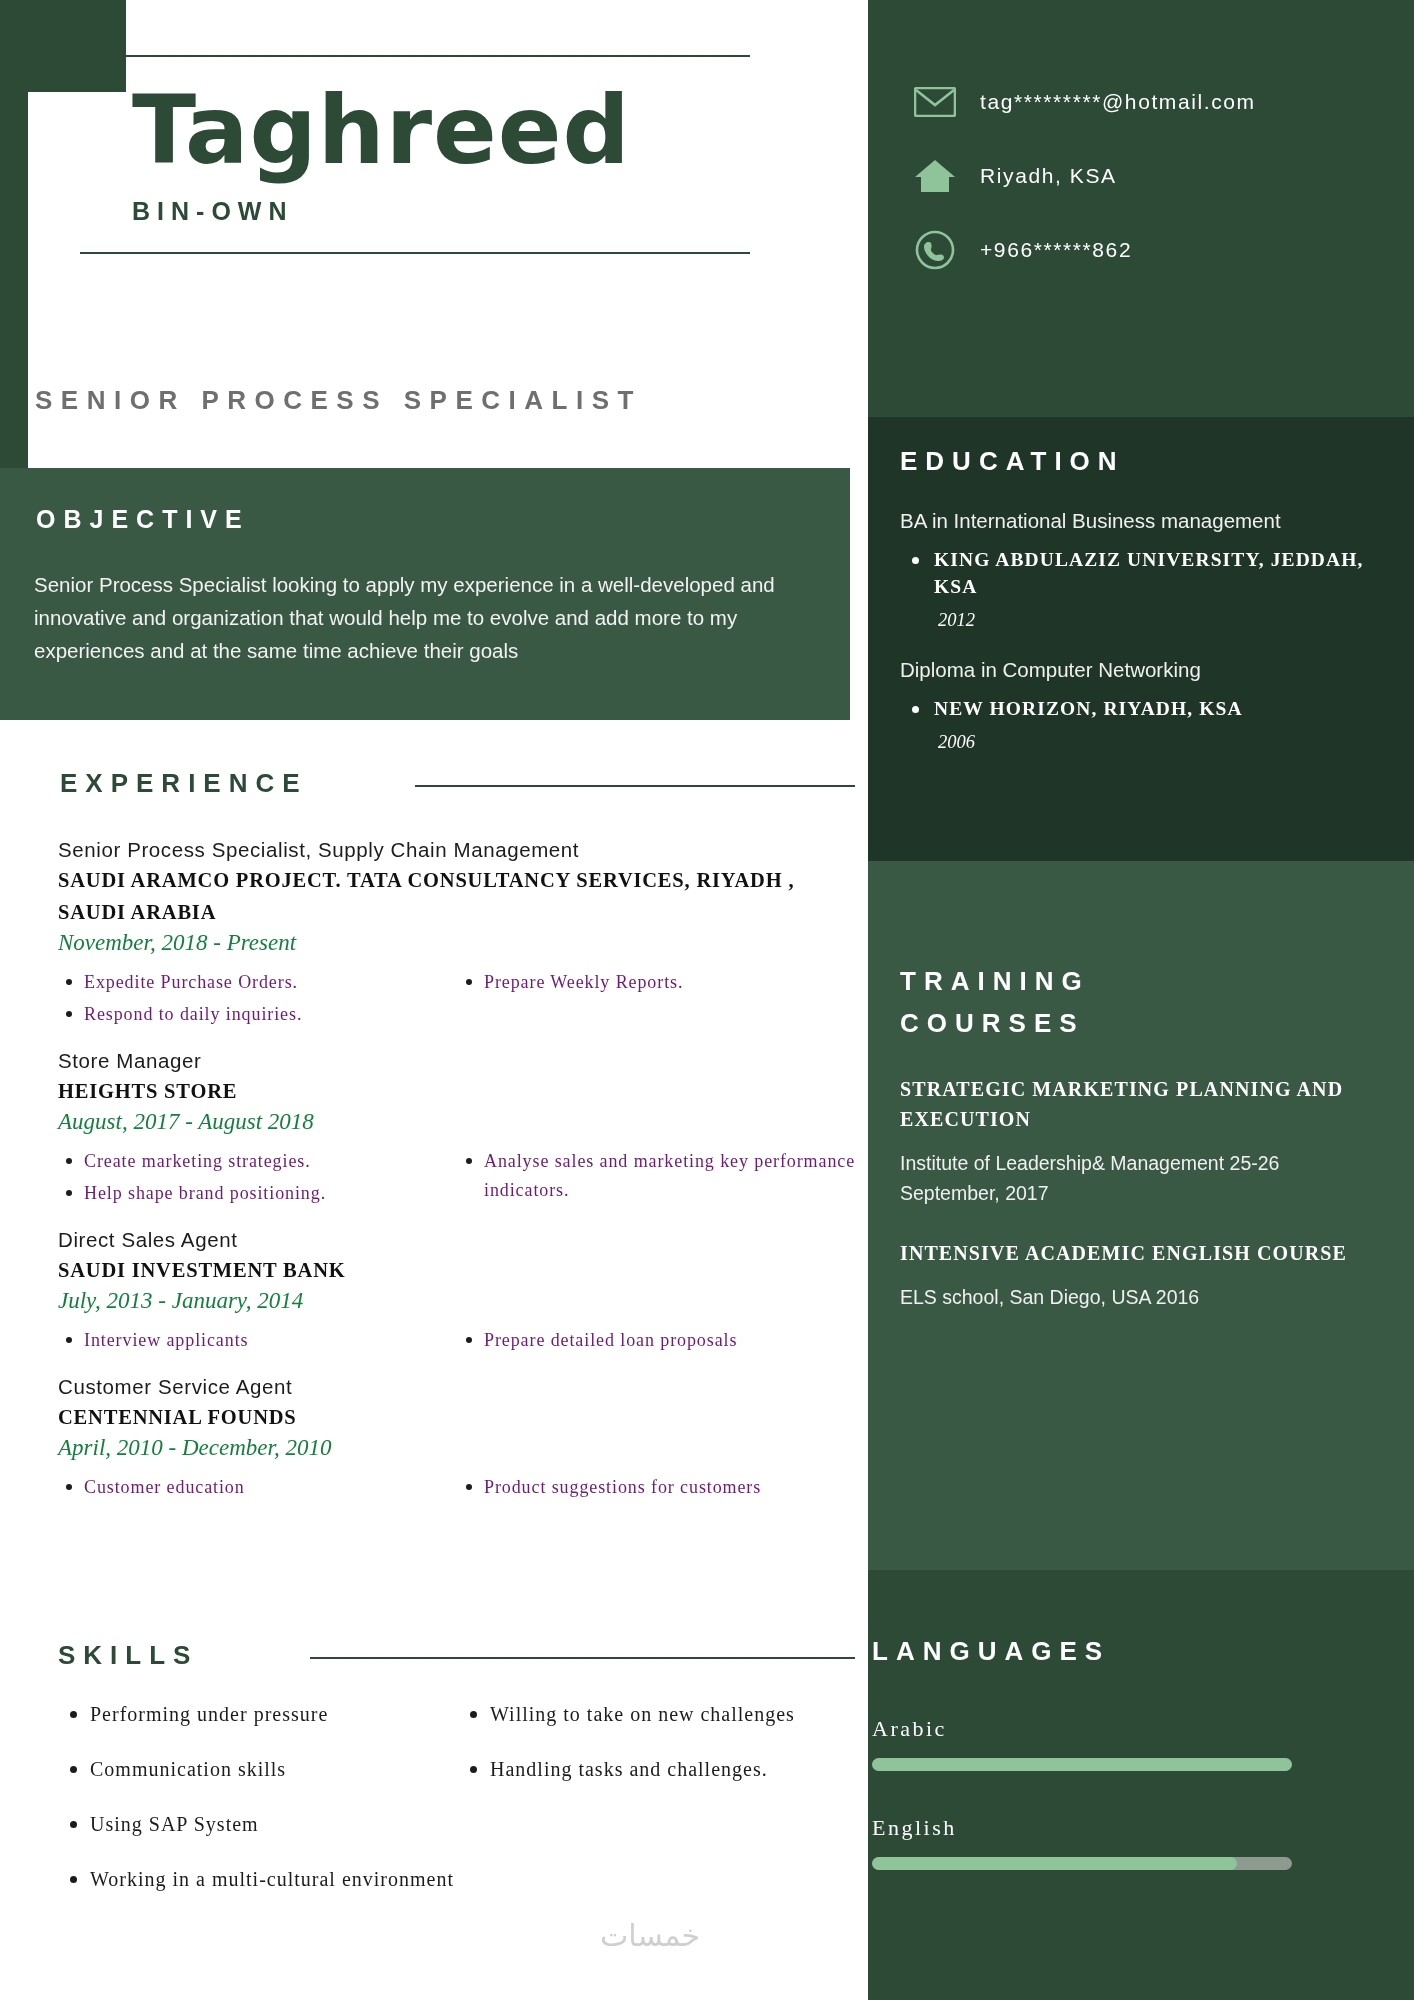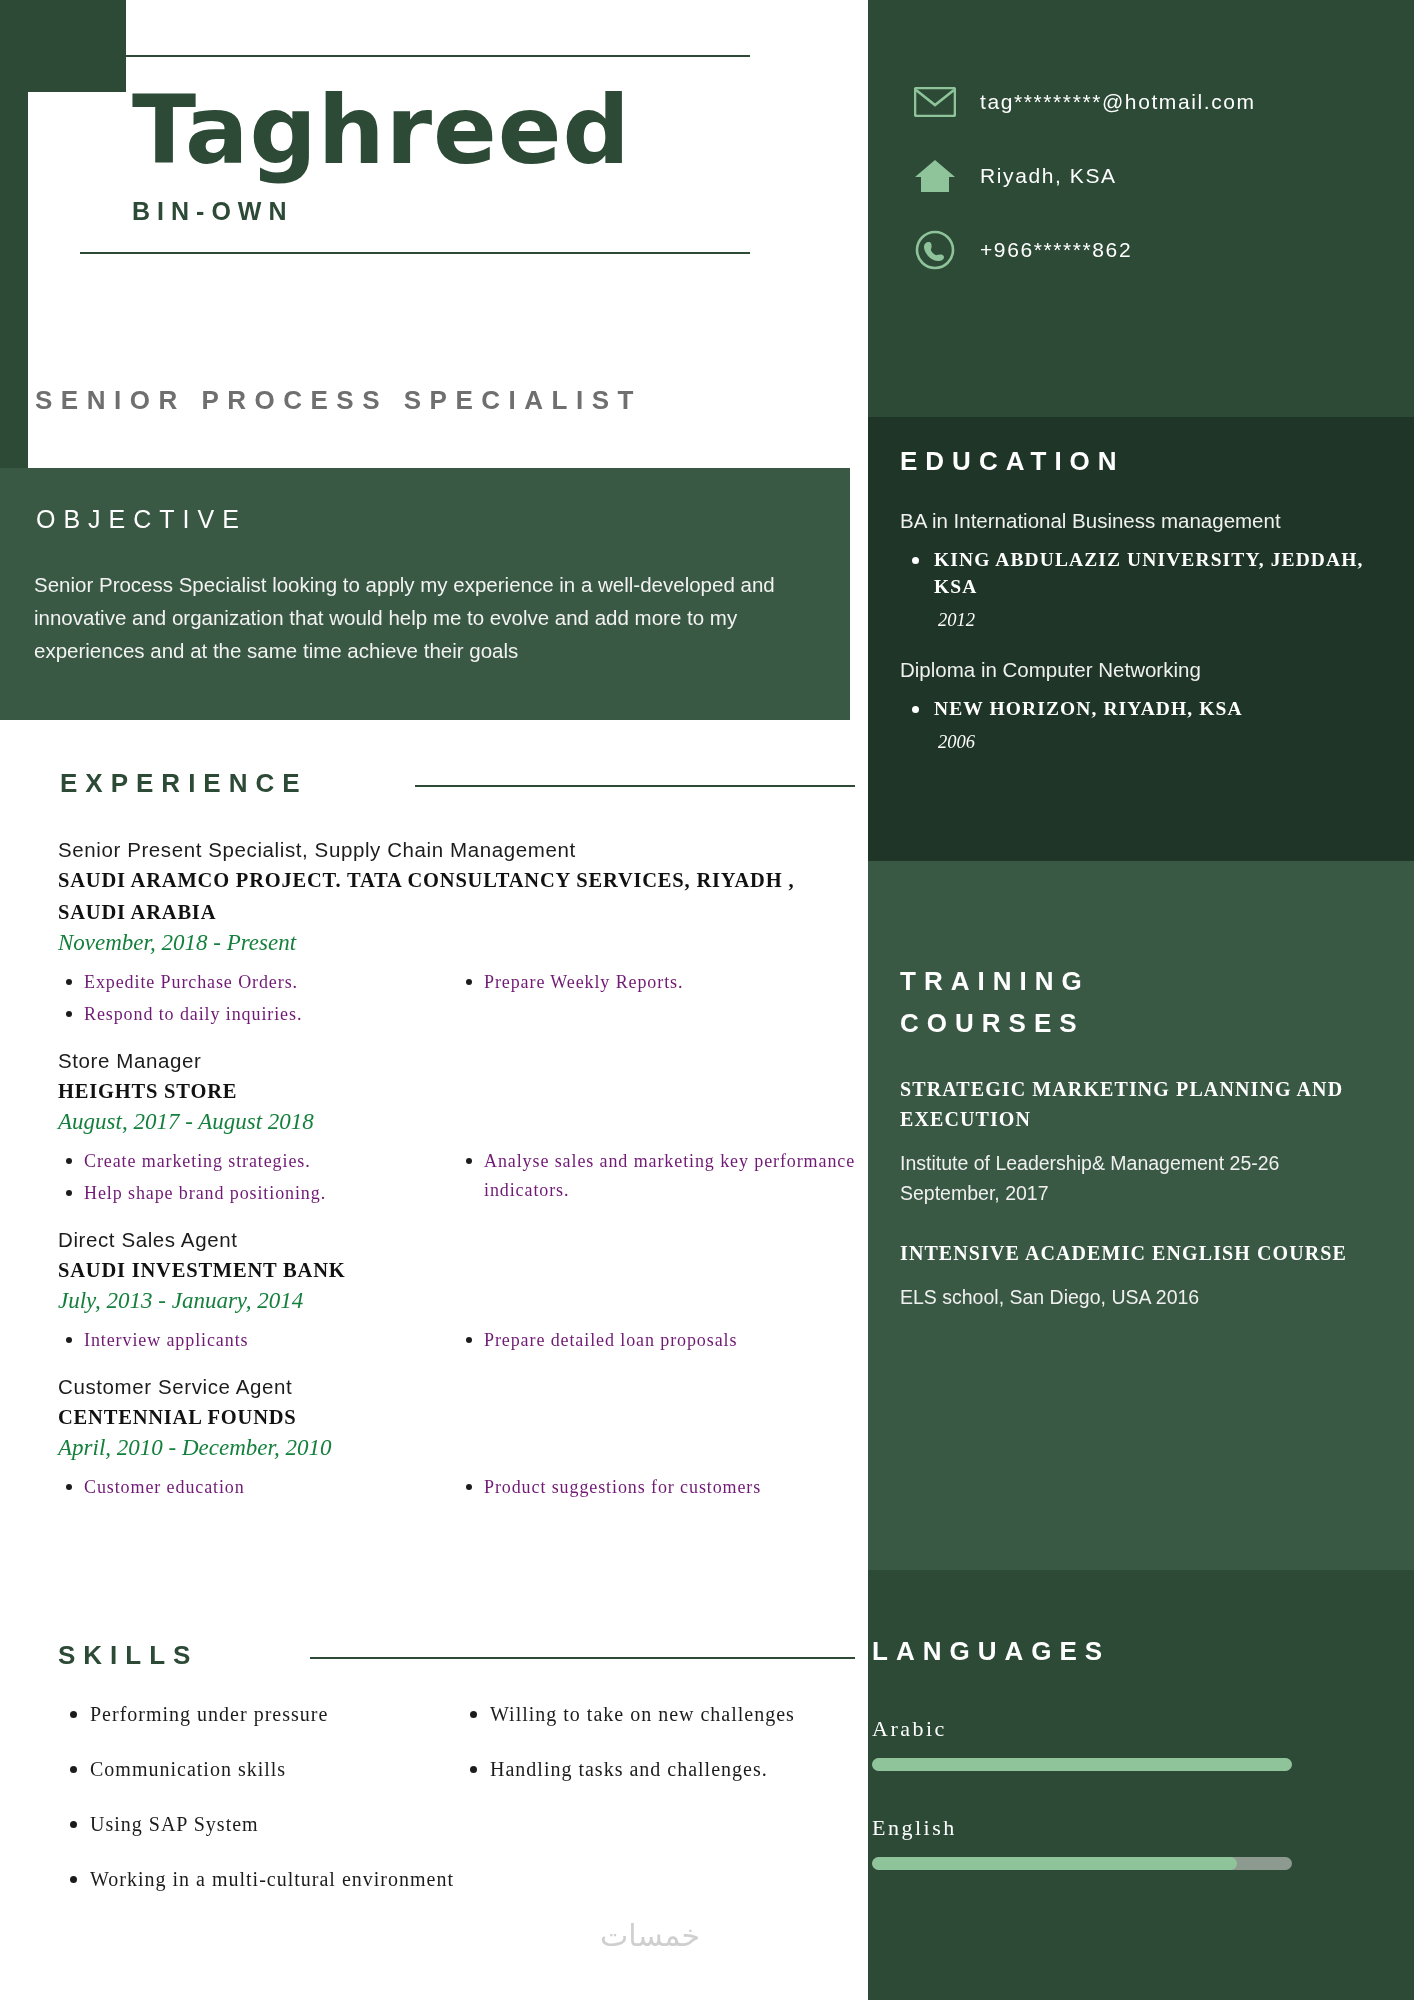--- a/index.html
+++ b/index.html
@@ -144,21 +144,21 @@
     width: 850px;
     height: 252px;
     background: #3a5944;
   }
   .objective-title {
     position: absolute;
     left: 36px;
     top: 505px;
     color: #ffffff;
     font-size: 25px;
-    font-weight: normal;
+    font-weight: bold;
     letter-spacing: 8px;
   }
   .objective-text {
     position: absolute;
     left: 34px;
     top: 568px;
     width: 790px;
     color: #f2f2f2;
     font-size: 20.5px;
     line-height: 33px;
@@ -432,21 +432,21 @@
   <div class="job-title">SENIOR PROCESS SPECIALIST</div>
 
   <div class="objective-block"></div>
   <div class="objective-title">OBJECTIVE</div>
   <div class="objective-text">Senior Process Specialist looking to apply my experience in a well-developed and innovative and organization that would help me to evolve and add more to my experiences and at the same time achieve their goals</div>
 
   <div class="exp-title">EXPERIENCE</div>
   <div class="exp-rule"></div>
   <div class="exp-list" id="exp-list">
       <div class="job">
-        <div class="job-role">Senior Present Specialist, Supply Chain Management</div>
+        <div class="job-role">Senior Process Specialist, Supply Chain Management</div>
         <div class="job-company">SAUDI ARAMCO PROJECT. TATA CONSULTANCY SERVICES, RIYADH , SAUDI ARABIA</div>
         <div class="job-dates">November, 2018  - Present</div>
         <div class="job-bullets">
           <div class="bul-col">
             <ul>
               <li>Expedite Purchase Orders.</li>
               <li>Respond to daily inquiries.</li>
             </ul>
           </div>
           <div class="bul-col">

